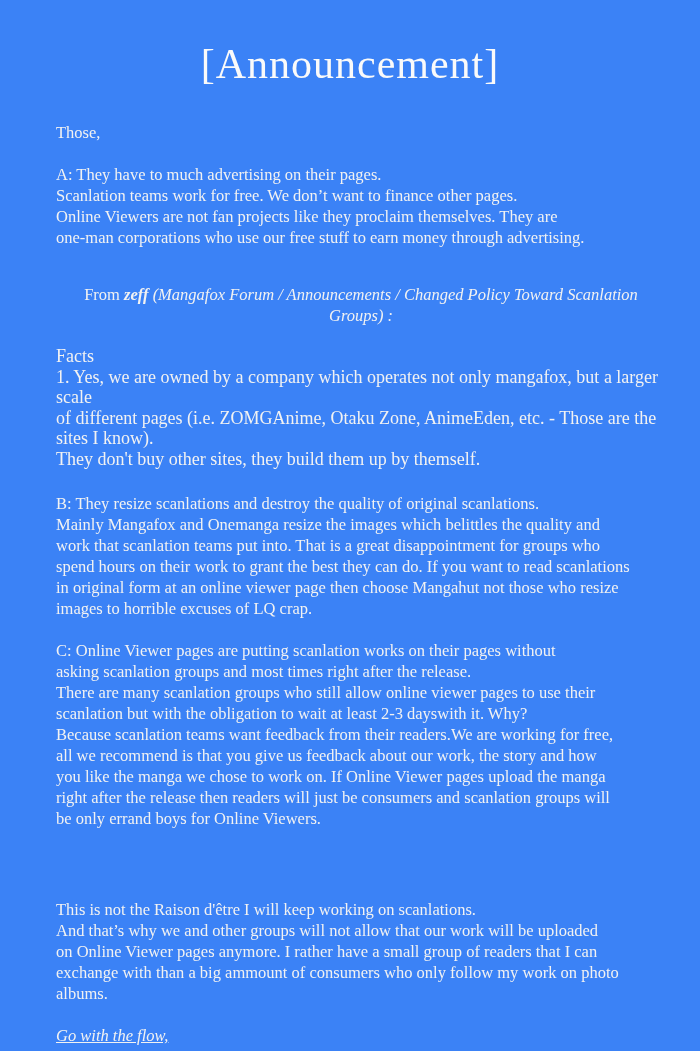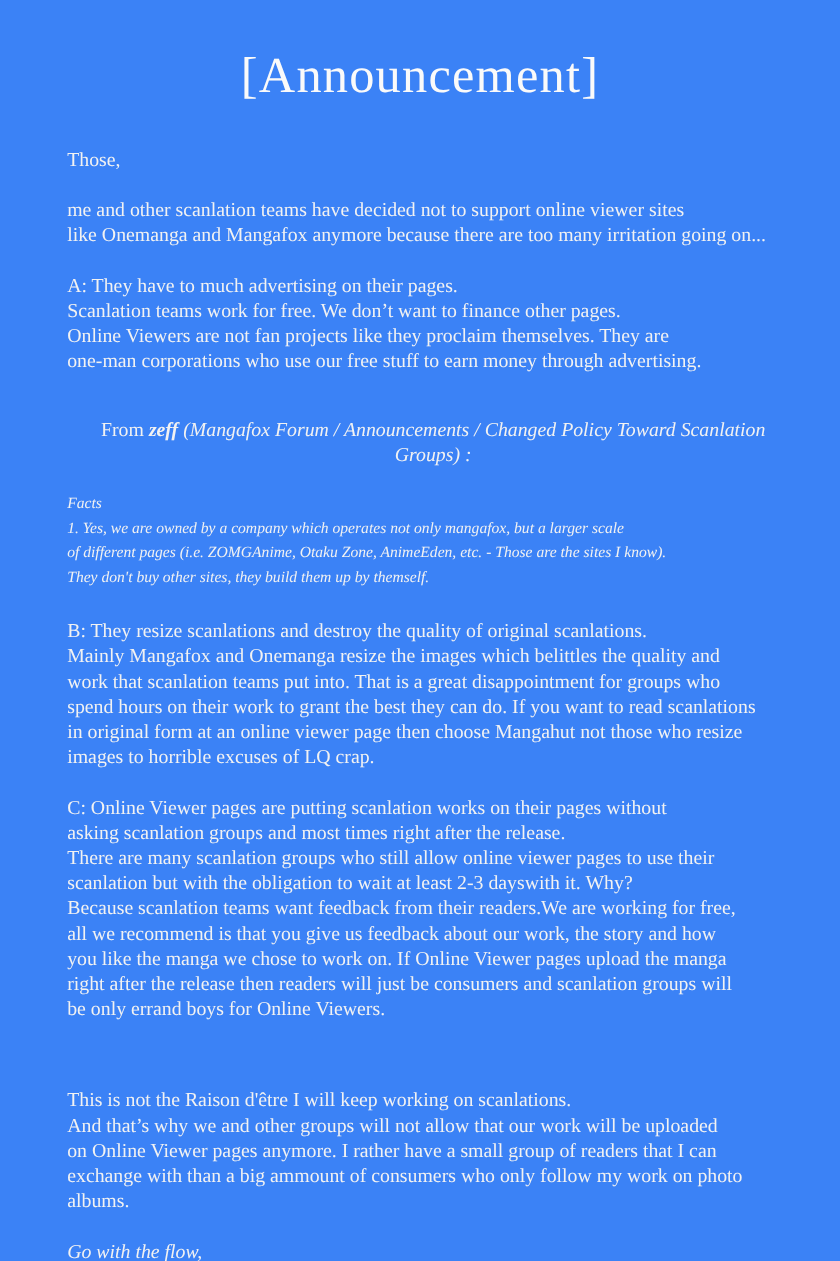--- a/index.html
+++ b/index.html
@@ -41,49 +41,47 @@
     text-align: center;
   }
   .from-author {
     font-style: italic;
     font-weight: bold;
   }
   .italic {
     font-style: italic;
   }
   .small-italic {
-    font-style: italic;
-    font-size: 13px;
+    font-size: 18px;
     line-height: 20.5px;
   }
   .facts-block {
     margin-top: 20px;
     margin-bottom: 24px;
   }
   .closing-block {
-    margin-top: 55px;
+    margin-top: 70px;
   }
   .signoff-block {
     margin-top: 6px;
     margin-bottom: 21px;
+    text-decoration: underline;
   }
 </style>
 </head>
 <body>
 
 <div class="page">
 
   <h1 class="title">[Announcement]</h1>
 
   <div class="body-text">
 
     <p class="para">Those,</p>
 
-    <p class="para">me and other scanlation teams have decided not to support online viewer sites
-like Onemanga and Mangafox anymore because there are too many irritation going on...</p>
 
     <p class="para">A: They have to much advertising on their pages.
 Scanlation teams work for free. We don’t want to finance other pages.
 Online Viewers are not fan projects like they proclaim themselves. They are
 one-man corporations who use our free stuff to earn money through advertising.</p>
 
     <p class="para from-line"><span>From </span><span class="from-author">zeff</span><span class="italic"> (Mangafox Forum / Announcements / Changed Policy Toward Scanlation Groups) :</span></p>
 
     <p class="para small-italic facts-block">Facts
 1. Yes, we are owned by a company which operates not only mangafox, but a larger scale

